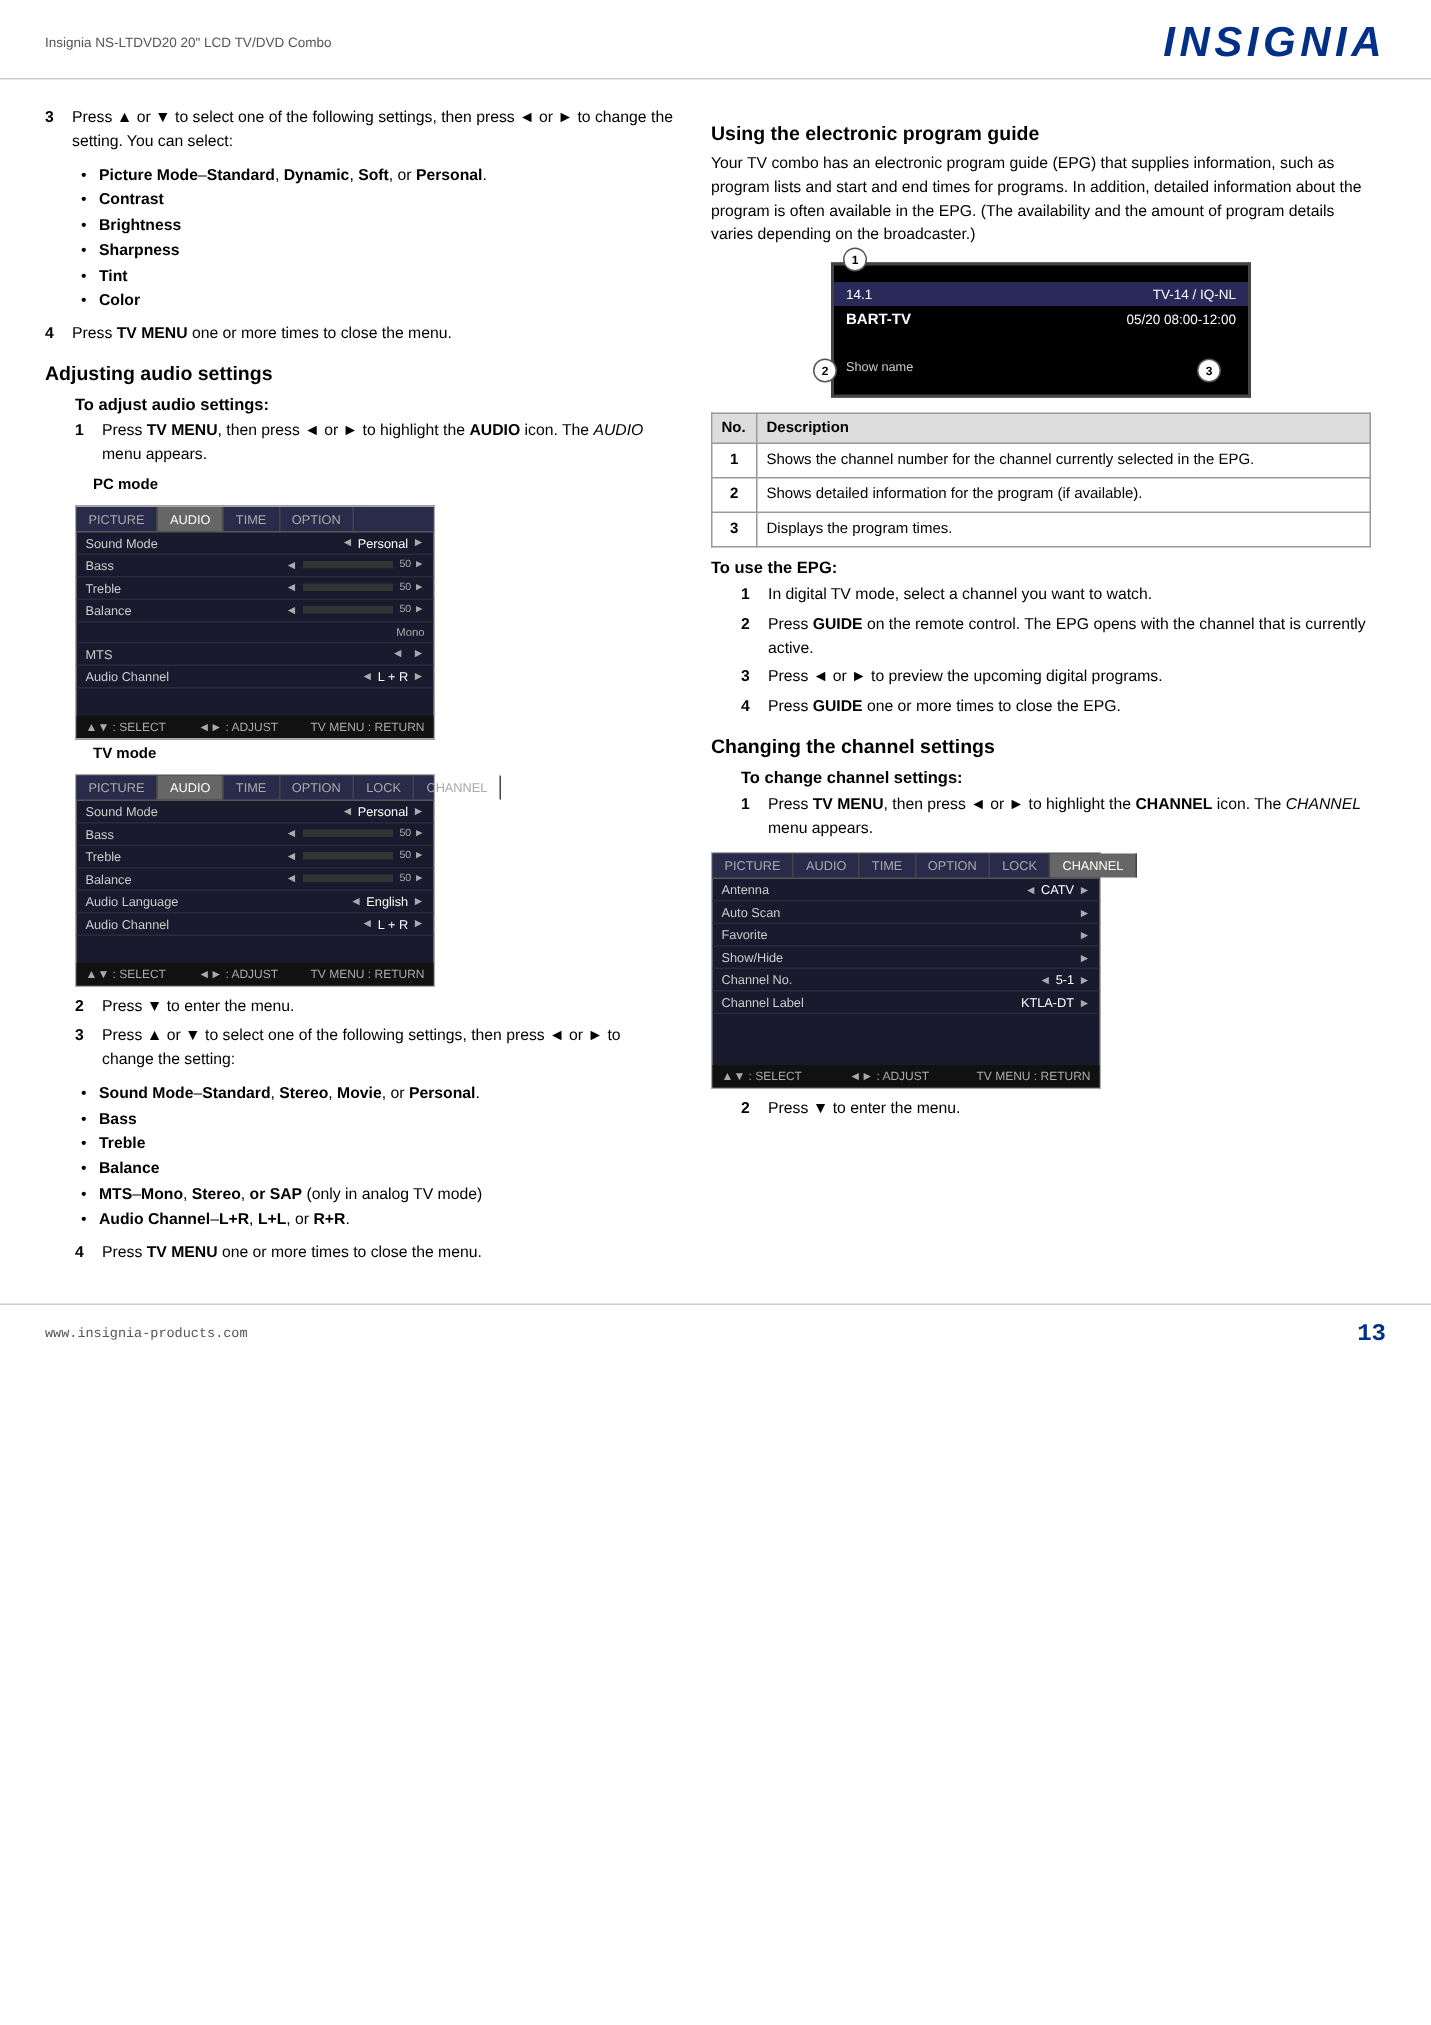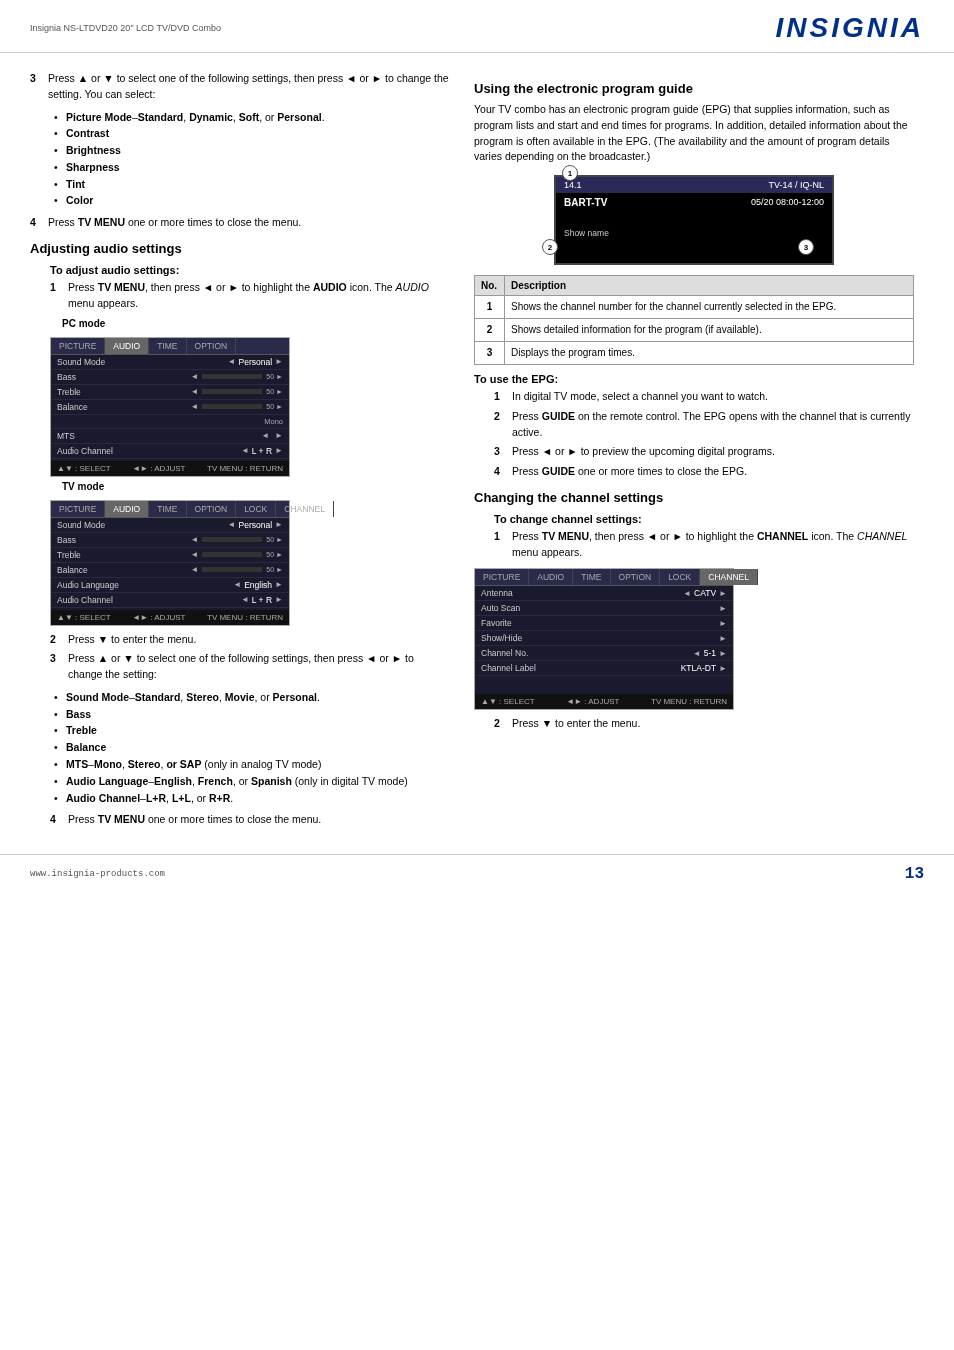--- a/index.html
+++ b/index.html
@@ -175,21 +175,21 @@
       color: #aaa;
       font-size: 8px;
     }
     .menu-nav {
       display: flex;
       justify-content: space-between;
       padding: 3px 6px;
       font-size: 8px;
       color: #aaa;
       background: #111;
-      margin-top: 2px;
+      margin-top: 18px;
     }
 
     .menu-label {
       font-size: 10px;
       font-weight: bold;
       margin: 4px 0 2px 20px;
       padding-left: 12px;
     }
 
     
@@ -445,21 +445,20 @@
           <span>Press <b>▲</b> or <b>▼</b> to select one of the following settings, then press <b>◄</b> or <b>►</b> to change the setting:</span>
         </li>
       </ol>
 
       <ul class="bullet-list indent">
         <li><b>Sound Mode</b>–<b>Standard</b>, <b>Stereo</b>, <b>Movie</b>, or <b>Personal</b>.</li>
         <li><b>Bass</b></li>
         <li><b>Treble</b></li>
         <li><b>Balance</b></li>
         <li><b>MTS</b>–<b>Mono</b>, <b>Stereo</b>, <b>or SAP</b> (only in analog TV mode)</li>
-        <li><b>Audio Language</b>–<b>English</b>, <b>French</b>, or <b>Spanish</b> (only in digital TV mode)</li>
         <li><b>Audio Channel</b>–<b>L+R</b>, <b>L+L</b>, or <b>R+R</b>.</li>
       </ul>
 
       <ol class="step-list indent">
         <li>
           <span class="step-num">4</span>
           <span>Press <b>TV MENU</b> one or more times to close the menu.</span>
         </li>
       </ol>
 
@@ -469,21 +468,21 @@
 
       <div class="section-heading">Using the electronic program guide</div>
 
       <p>Your TV combo has an electronic program guide (EPG) that supplies information, such as program lists and start and end times for programs. In addition, detailed information about the program is often available in the EPG. (The availability and the amount of program details varies depending on the broadcaster.)</p>
 
       <div style="position:relative; width:300px; margin: 10px auto;">
 
         <div style="position:absolute; top:-10px; left:18px; width:16px; height:16px; border-radius:50%; border:1px solid #555; background:#fff; display:flex; align-items:center; justify-content:center; font-size:8px; font-weight:bold; z-index:10;">1</div>
 
         <div style="border:2px solid #444; background:#000; color:#fff; width:280px; min-height:90px; margin: 0 auto;">
-          <div style="background:#2a2a5a; padding: 3px 8px; display:flex; justify-content:space-between; font-size:9px;">
+          <div style="background:#2a2a5a; padding: 3px 8px; display:flex; justify-content:space-between; font-size:9px;margin-top:11px;">
             <span>14.1</span>
             <span>TV-14 / IQ-NL</span>
           </div>
           <div style="padding: 4px 8px;">
             <div style="display:flex; justify-content:space-between; font-size:9px; margin-bottom:20px;">
               <span style="font-weight:bold; font-size:10px;">BART-TV</span>
               <span>05/20  08:00-12:00</span>
             </div>
             <div style="font-size:8.5px; color:#ccc; margin-bottom:6px;">Show name</div>
           </div>

